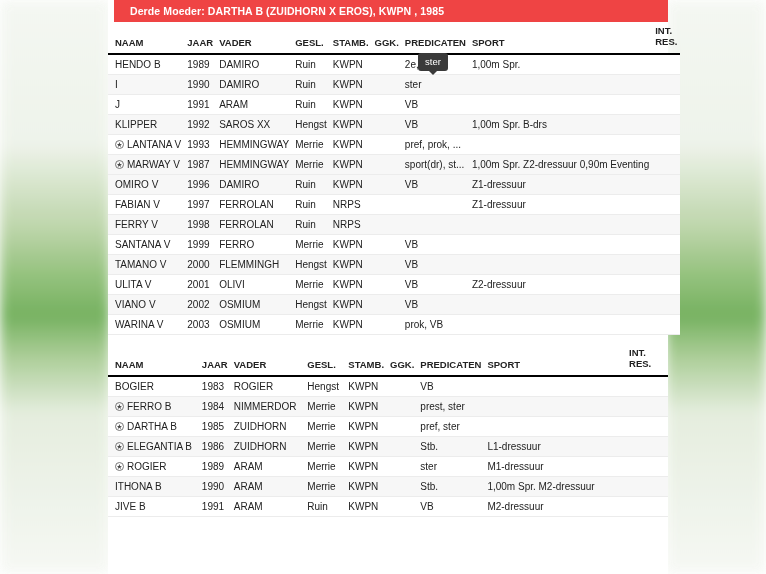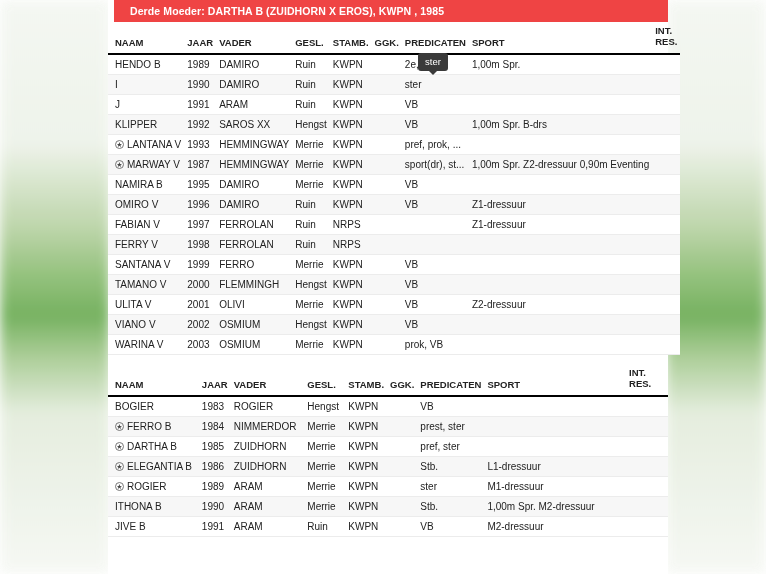--- a/index.html
+++ b/index.html
@@ -216,31 +216,20 @@
           <td class="c-naam"><span class="star">★</span><span class="name-txt">MARWAY V</span></td>
           <td class="c-jaar">1987</td>
           <td class="c-vader">HEMMINGWAY</td>
           <td class="c-gesl">Merrie</td>
           <td class="c-stamb">KWPN</td>
           <td class="c-ggk"></td>
           <td class="c-pred">sport(dr), st...</td>
           <td class="c-sport">1,00m Spr. Z2-dressuur 0,90m Eventing</td>
           <td class="c-intres"></td>
         </tr>
-        <tr class="row">
-          <td class="c-naam"><span class="name-txt">NAMIRA B</span></td>
-          <td class="c-jaar">1995</td>
-          <td class="c-vader">DAMIRO</td>
-          <td class="c-gesl">Merrie</td>
-          <td class="c-stamb">KWPN</td>
-          <td class="c-ggk"></td>
-          <td class="c-pred">VB</td>
-          <td class="c-sport"></td>
-          <td class="c-intres"></td>
-        </tr>
         <tr class="alt">
           <td class="c-naam"><span class="name-txt">OMIRO V</span></td>
           <td class="c-jaar">1996</td>
           <td class="c-vader">DAMIRO</td>
           <td class="c-gesl">Ruin</td>
           <td class="c-stamb">KWPN</td>
           <td class="c-ggk"></td>
           <td class="c-pred">VB</td>
           <td class="c-sport">Z1-dressuur</td>
           <td class="c-intres"></td>

